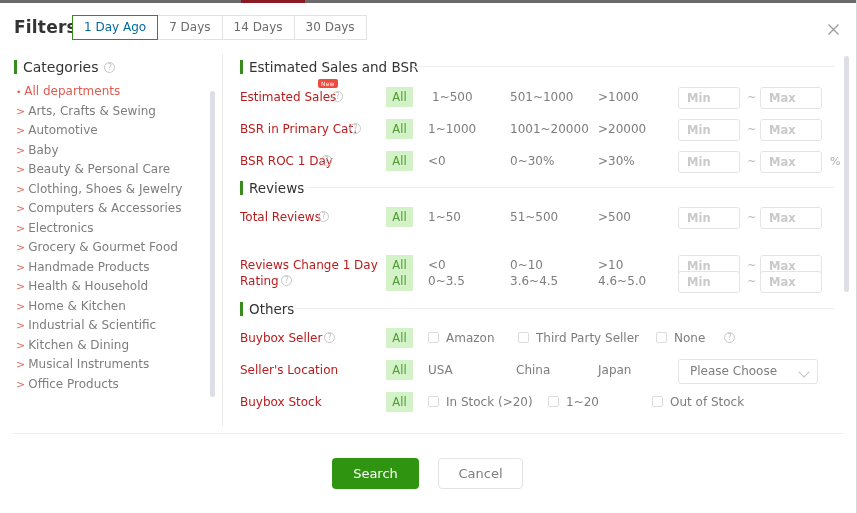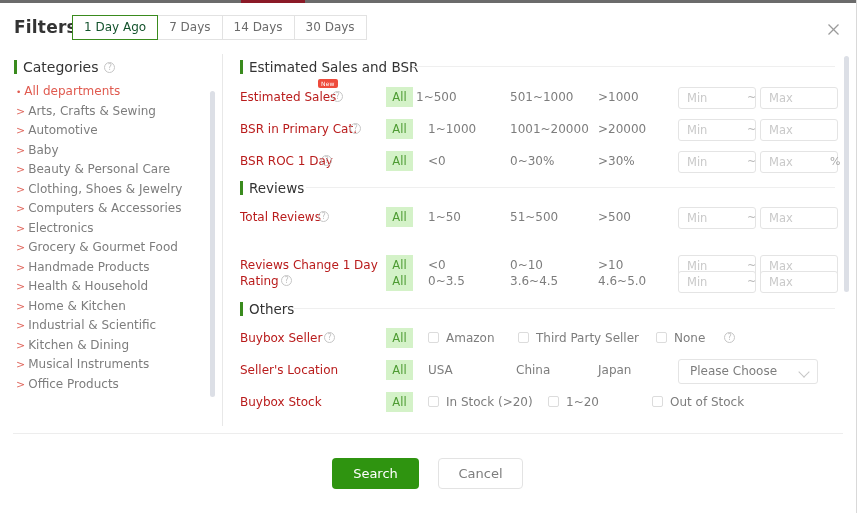--- a/index.html
+++ b/index.html
@@ -40,21 +40,21 @@
     font-size: 12px;
     color: #6b6b6b;
     background: #fff;
     border: 1px solid #e2e2e2;
     border-left: none;
     cursor: pointer;
     white-space: nowrap;
   }
   .tab:first-child { border-left: 1px solid #e2e2e2; }
   .tab.active {
-    color: #14532d;
+    color: #0369a1;
     border: 1px solid #3a8b1e;
     position: relative;
     z-index: 2;
   }
   .close-btn {
     position: absolute; right: 16px; top: 20px;
     width: 16px; height: 16px;
     cursor: pointer;
     color: #9b9b9b;
     font-size: 15px;
@@ -136,26 +136,27 @@
     width: 27px; height: 20px; line-height: 20px; text-align: center;
     background: #d4f2c8; color: #4d9b32;
     font-size: 11.5px; cursor: pointer;
   }
   .opt {
     position: absolute; height: 20px; line-height: 20px;
     font-size: 12px; color: #7d7d7d; cursor: pointer; white-space: nowrap;
   }
   .mm-input {
     position: absolute; top: 0;
-    width: 78px; height: 22px; line-height: 20px;
+    width: 62px; height: 22px; line-height: 20px;
     border: 1px solid #e4e4e4; border-radius: 3px;
     font-size: 11.5px; color: #c3c3c3;
     padding: 0 8px;
     background: #fff; outline: none;
     font-family: "DejaVu Sans", "Liberation Sans", sans-serif;
+    font-weight: bold;
   }
   .mm-input::placeholder { color: #c9c9c9; }
   .mm-tilde {
     position: absolute; top: 0; height: 22px; line-height: 22px;
     font-size: 11px; color: #b9b9b9;
   }
   .pct {
     position: absolute; top: 0; height: 22px; line-height: 22px;
     font-size: 11px; color: #a9a9a9;
   }
@@ -282,21 +283,21 @@
         <span class="sec-bar"></span>
         <span class="section-title">Estimated Sales and BSR</span>
       </div>
       <div class="section-rule" style="left:178px; top:15px; width:423px;"></div>
 
       <div class="row" style="left:6px; top:36px; width:610px;">
         <div class="row-label">Estimated Sales</div>
         <span class="badge-new" style="left:78px; top:-8px;">New</span>
         <span class="help-ic" style="position:absolute; left:92px; top:4px;">?</span>
         <div class="opt-all" style="left:146px;">All</div>
-        <div class="opt" style="left:176px;text-align:right;">1~500</div>
+        <div class="opt" style="left:192px;text-align:right;">1~500</div>
         <div class="opt" style="left:270px;">501~1000</div>
         <div class="opt" style="left:358px;">&gt;1000</div>
         <input class="mm-input" style="left: 438px;" placeholder="Min">
         <span class="mm-tilde" style="left:507px;">~</span>
         <input class="mm-input" style="left: 520px;" placeholder="Max">
       </div>
 
       <div class="row" style="left:6px; top:68px; width:610px;">
         <div class="row-label">BSR in Primary Cat.</div>
         <span class="help-ic" style="position:absolute; left:110px; top:4px;">?</span>

